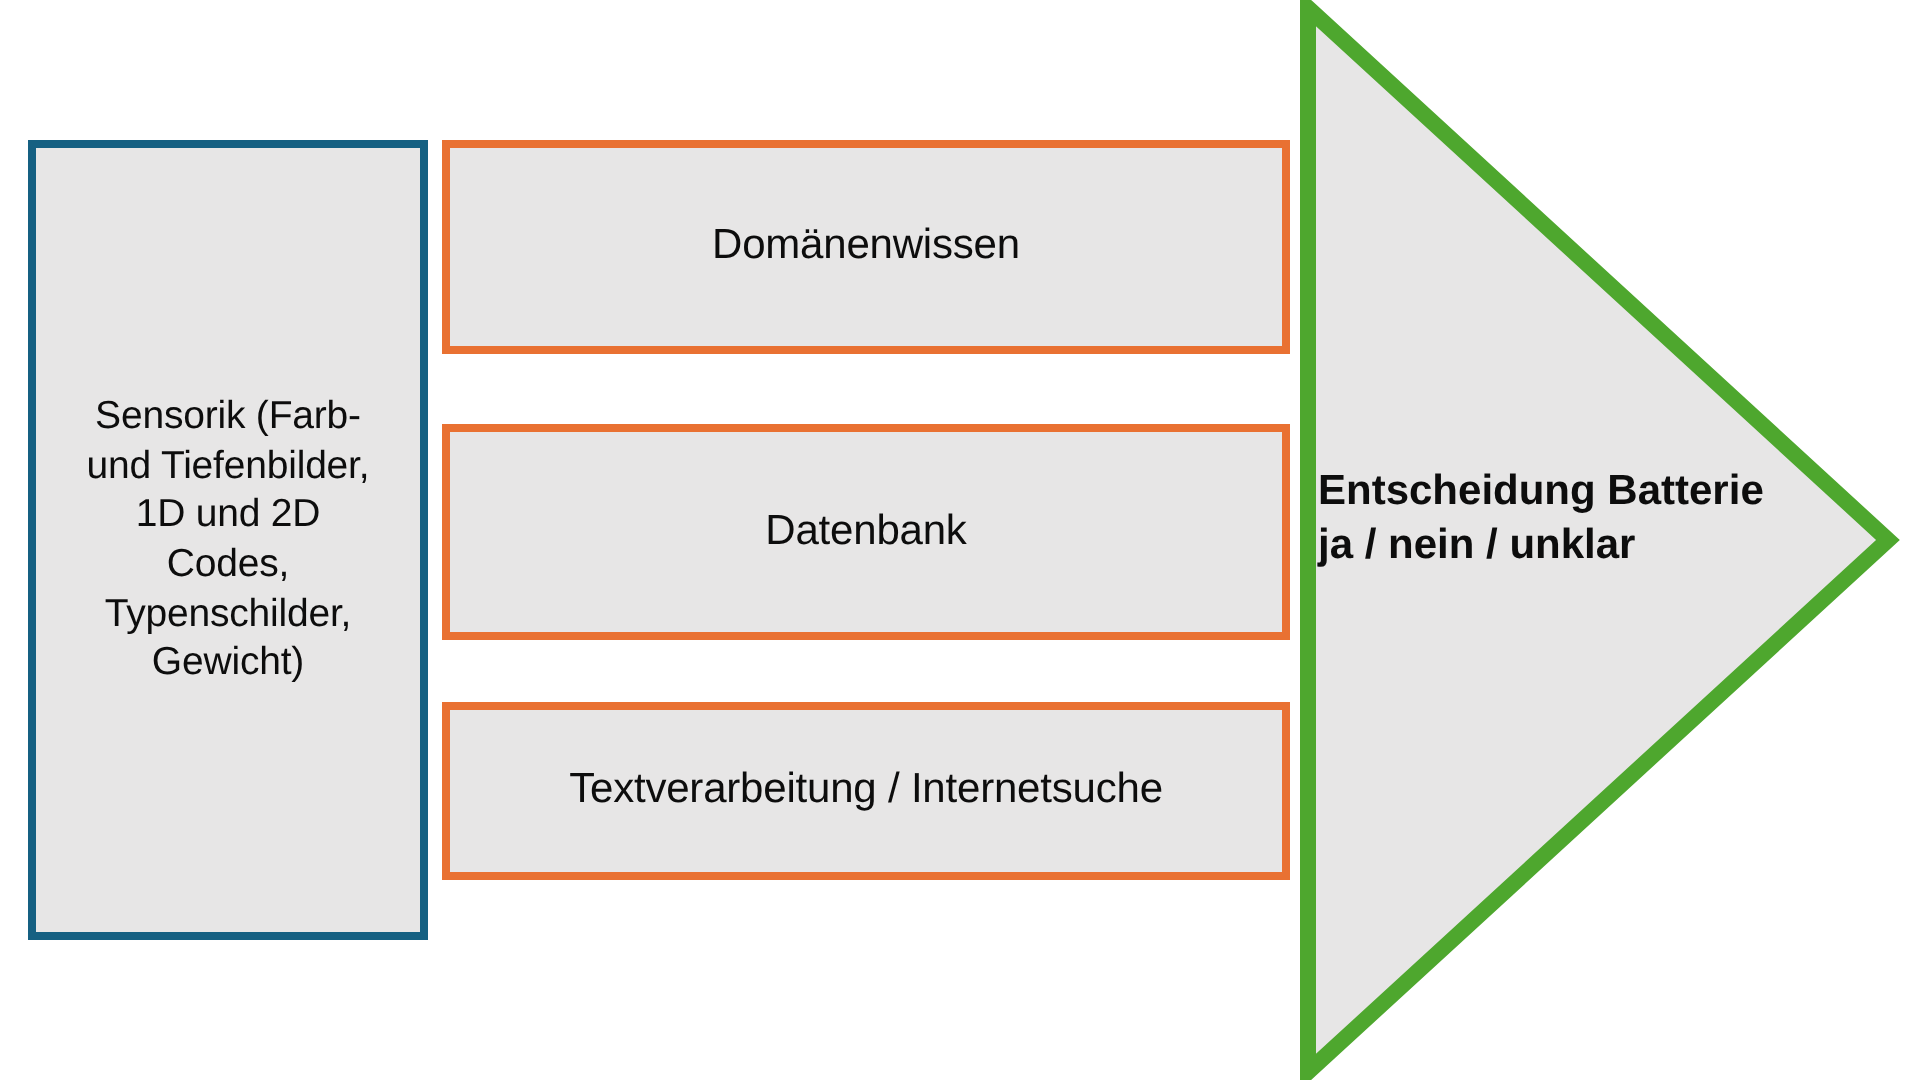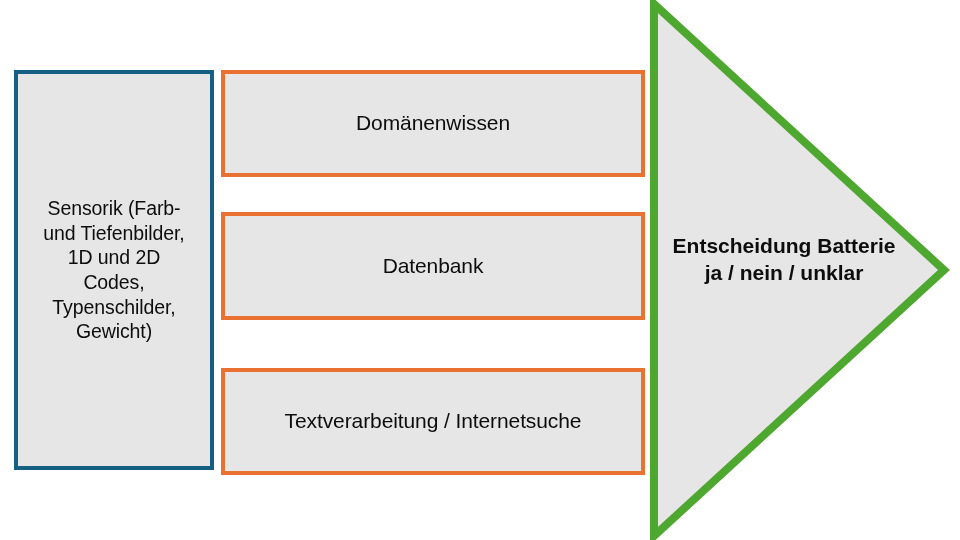--- a/index.html
+++ b/index.html
@@ -61,21 +61,21 @@
     width: 424px;
     border: 4px solid #E97132;
     padding: 4px 10px;
   }
   .process-box .shape-label {
     font-size: 21px;
   }
 
   #process-box-0 { top: 70px;  height: 107px; }
   #process-box-1 { top: 212px; height: 108px; text-align: center; }
-  #process-box-2 { top: 368px; height: 107px; }
+  #process-box-2 { top: 351px; height: 89px; }
 
   
   #decision-triangle-wrap {
     position: absolute;
     left: 645px;
     top: 0px;
     width: 315px;
     height: 540px;
   }
   #decision-triangle-svg {
@@ -83,21 +83,21 @@
     left: 0; top: 0;
     width: 315px;
     height: 540px;
     display: block;
   }
   #decision-label {
     position: absolute;
     left: 14px;
     top: 232px;
     width: 250px;
-    text-align: center;
+    text-align: left;
     font-size: 21px;
     line-height: 1.3;
     white-space: pre-line;
     color: #0D0D0D;
     font-weight: bold;
     pointer-events: none;
   }
 </style>
 </head>
 <body>

